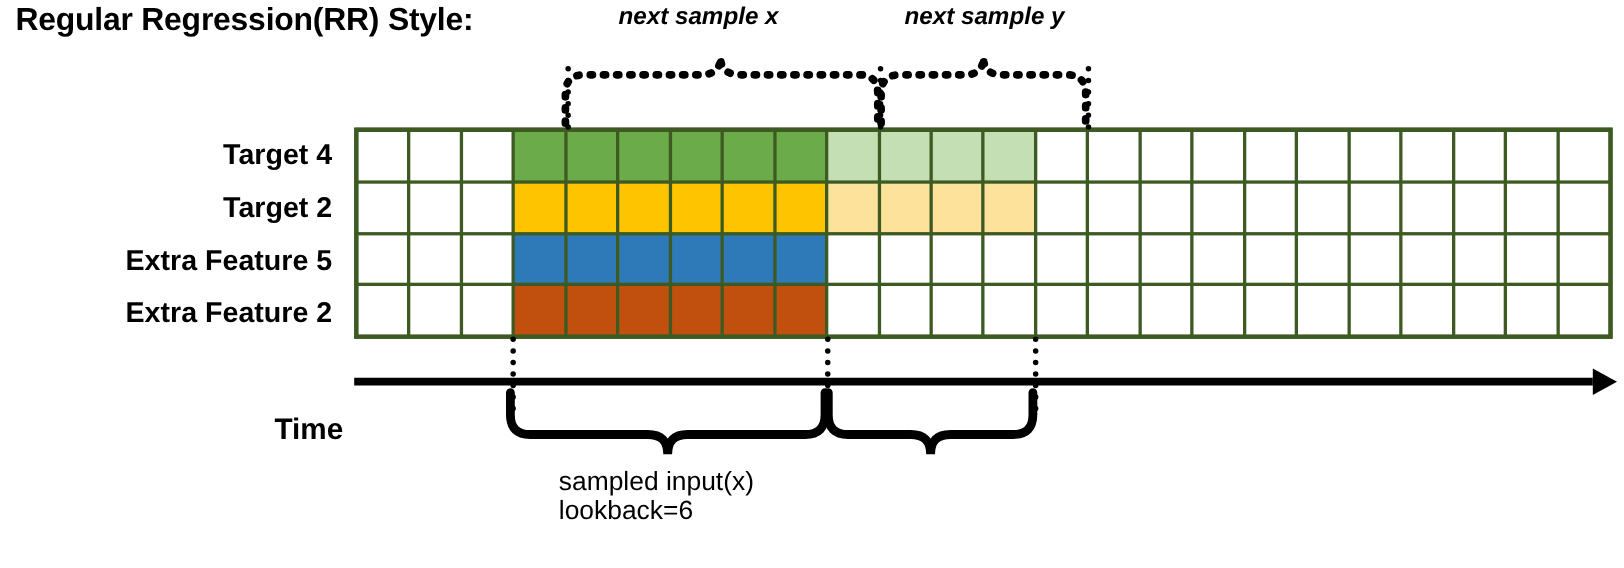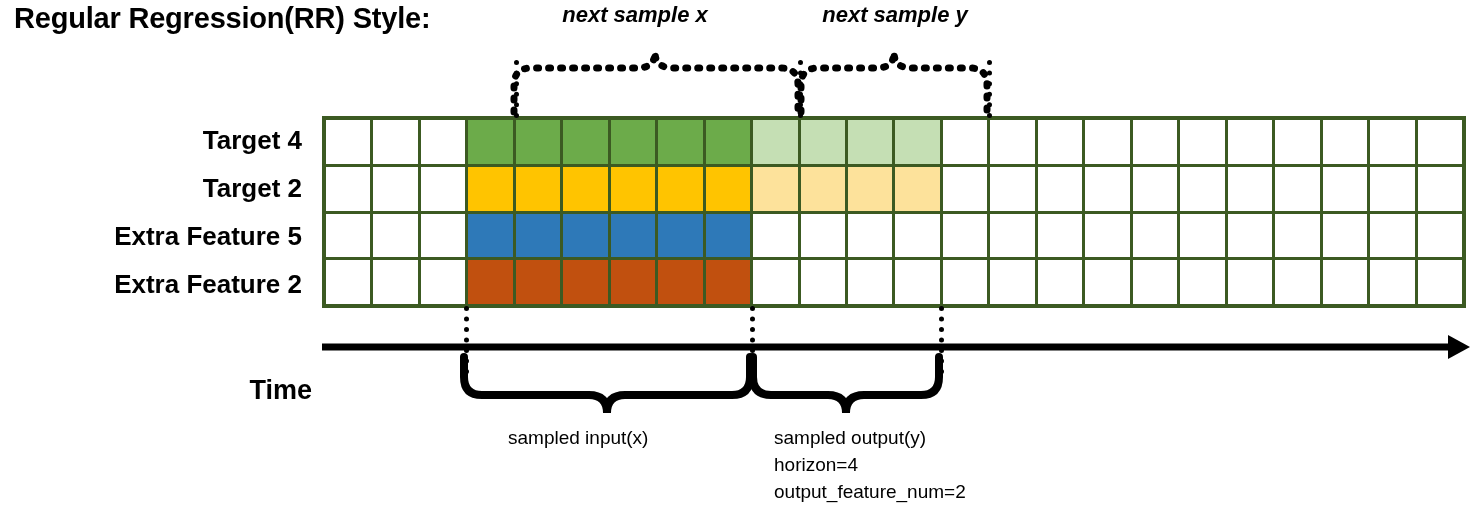--- a/index.html
+++ b/index.html
@@ -87,21 +87,21 @@
     top: 2px;
     font-size: 22px;
     font-style: italic;
     font-weight: bold;
     text-align: center;
     white-space: nowrap;
   }
 
   .caption {
     position: absolute;
-    font-size: 19px;
+    font-size: 24px;
     line-height: 27px;
     white-space: nowrap;
   }
   .caption div { display: block; }
 </style>
 </head>
 <body>
 
 <div id="stage">
 
@@ -238,21 +238,17 @@
 
   <svg class="ov">
     <g fill="none" stroke="#000" stroke-width="8" stroke-linecap="round">
       <path d="M 464,357 L 464,377 Q 464,395 482,395 L 589,395 Q 607,395 607,413 Q 607,395 625,395 L 732,395 Q 750,395 750,377 L 750,357"></path>
       <path d="M 753,357 L 753,377 Q 753,395 771,395 L 828,395 Q 846,395 846,413 Q 846,395 864,395 L 921,395 Q 939,395 939,377 L 939,357"></path>
     </g>
   </svg>
 
   <div class="caption" style="left:508px; top:424px;">
     <div>sampled input(x)</div>
+    <div>lookback=6</div>
   </div>
 
-  <div class="caption" style="left:774px; top:424px;">
-    <div>sampled output(y)</div>
-    <div>horizon=4</div>
-    <div>output_feature_num=2</div>
-  </div>
 
 </div>
 
 </body></html>

